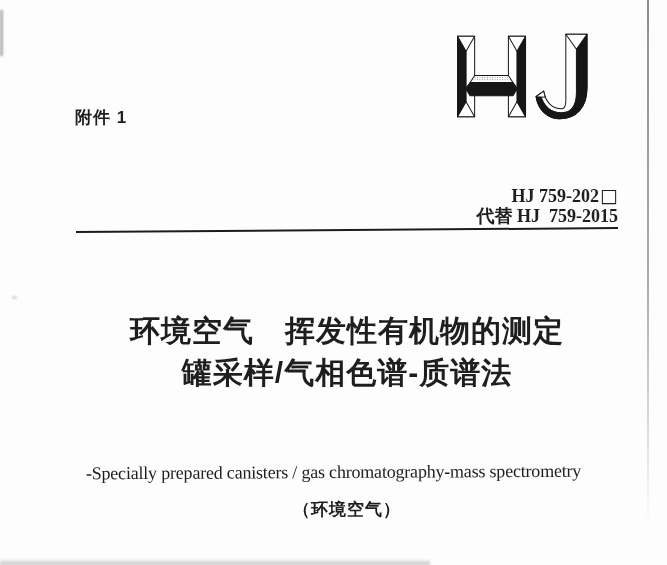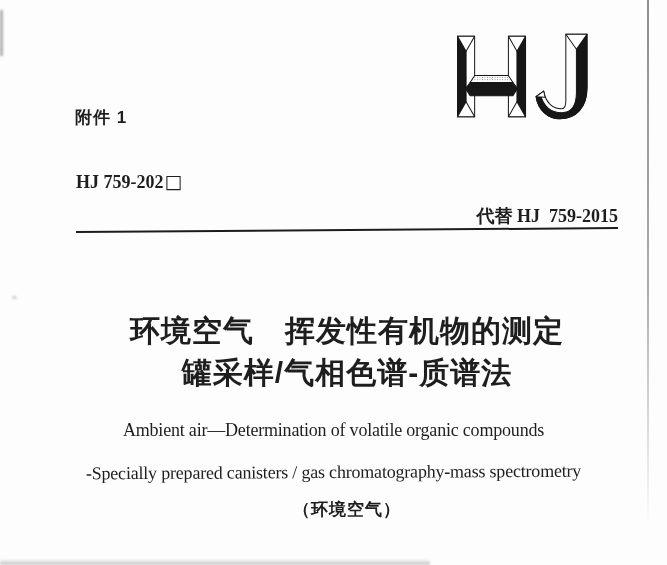--- a/index.html
+++ b/index.html
@@ -14,21 +14,21 @@
     font-size:17px;font-weight:600;letter-spacing:1px;margin-top:19px;
   }
   .logo{position:absolute;left:456px;top:33px;width:132px;height:87px;}
   .logo svg{display:block;width:100%;height:100%;}
   .heading{
     position:absolute;left:76px;top:143px;width:542px;
     font-size:34px;font-weight:700;line-height:40px;white-space:nowrap;
     text-align:justify;text-align-last:justify;letter-spacing:1px;
   }
   .docnum{
-    position:absolute;left:76px;top:171px;width:542px;text-align:left;
+    position:absolute;left:76px;top:185px;width:542px;text-align:right;
     font-size:18px;font-weight:700;line-height:21px;white-space:pre;
   }
   .yearbox{
     font-family:"DejaVu Sans","Liberation Sans",sans-serif;
     font-weight:400;font-size:19px;margin-left:1px;
   }
   .replaces{
     position:absolute;left:76px;top:207px;width:542px;text-align:right;
     font-size:18px;font-weight:600;line-height:19px;white-space:pre;
   }
@@ -112,21 +112,20 @@
 
   <div class="docnum"><span>HJ 759-202</span><span class="yearbox">□</span></div>
 
   <div class="replaces">代替 HJ  759-2015</div>
 
   <div class="rule"></div>
 
   <div class="title-zh zh1">环境空气　挥发性有机物的测定</div>
   <div class="title-zh zh2">罐采样/气相色谱-质谱法</div>
 
-  <div class="title-en en1">Ambient air—Determination of volatile organic compounds</div>
   <div class="title-en en2">-Specially prepared canisters / gas chromatography-mass spectrometry</div>
 
   <div class="draft">（环境空气）</div>
 
   <div class="scan-right"></div>
   <div class="scan-left"></div>
   <div class="scan-bottom"></div>
   <div class="speck"></div>
 
 </div>

